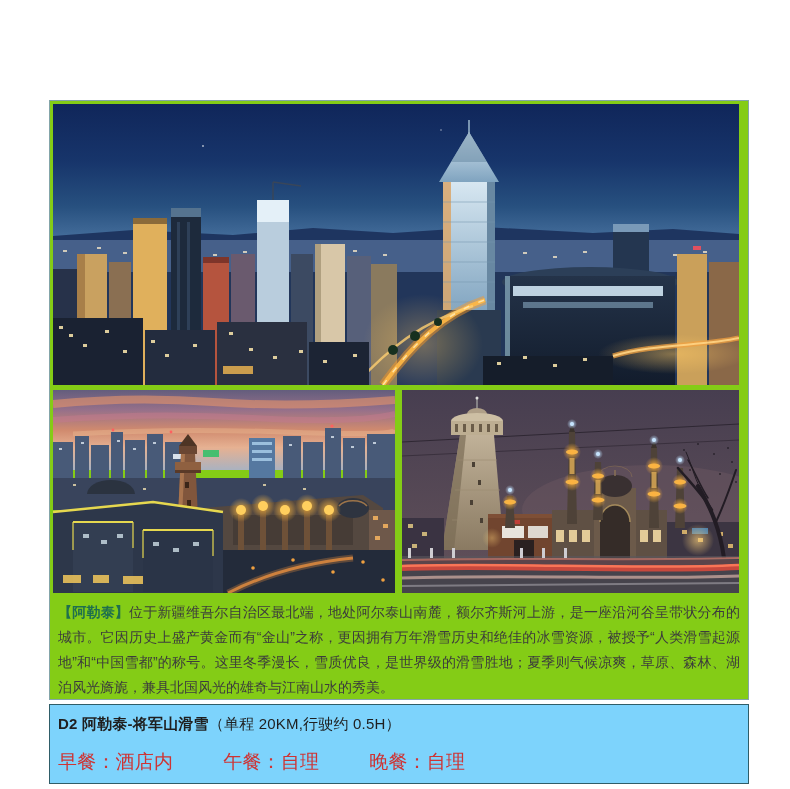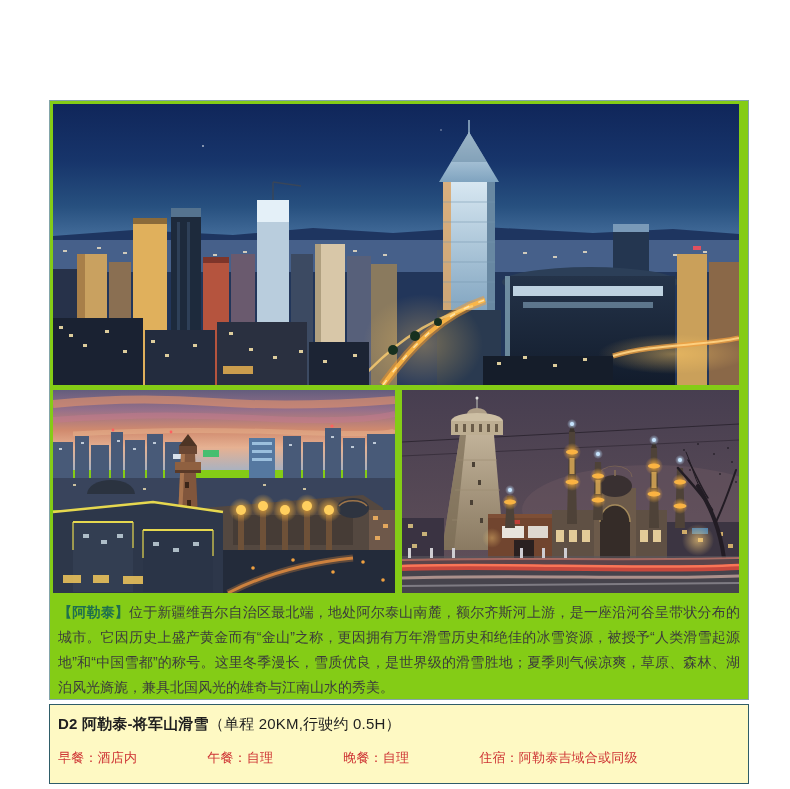--- a/index.html
+++ b/index.html
@@ -24,28 +24,28 @@
   .desc{
     position:absolute;left:8px;right:8px;top:499px;
     font-size:14px;line-height:25px;color:#3c3c3c;
     text-align:justify;margin:0;
   }
   .desc .hl{color:#1f6f4e;font-weight:bold;}
 
   
   .day-box{
     position:absolute;left:49px;top:704px;width:700px;height:80px;
-    border:1px solid #2f5d68;box-sizing:border-box;background:#fef9c3;
+    border:1px solid #2f5d68;box-sizing:border-box;background:#7dd3fc;
     padding:10px 8px 0 8px;
   }
   .day-title{font-size:15px;color:#1f1f1f;letter-spacing:0.2px;}
   .day-title .b{font-weight:bold;}
   .meals{
-    margin-top:15px;display:flex;gap:70px;
-    color:#ce3434;font-size:13px;letter-spacing:0.2px;white-space:nowrap;
+    margin-top:15px;display:flex;gap:50px;
+    color:#ce3434;font-size:19px;letter-spacing:0.2px;white-space:nowrap;
   }
 </style>
 </head>
 <body>
 
 <div class="page">
 
   <div class="card">
 
     <figure class="photo-main">
@@ -528,17 +528,16 @@
 
     <p class="desc"><span class="hl">【阿勒泰】</span><span>位于新疆维吾尔自治区最北端，地处阿尔泰山南麓，额尔齐斯河上游，是一座沿河谷呈带状分布的城市。它因历史上盛产黄金而有“金山”之称，更因拥有万年滑雪历史和绝佳的冰雪资源，被授予“人类滑雪起源地”和“中国雪都”的称号。这里冬季漫长，雪质优良，是世界级的滑雪胜地；夏季则气候凉爽，草原、森林、湖泊风光旖旎，兼具北国风光的雄奇与江南山水的秀美。</span></p>
   </div>
 
   <div class="day-box">
     <div class="day-title"><span class="b">D2 阿勒泰-将军山滑雪</span><span>（单程 20KM,行驶约 0.5H）</span></div>
     <div class="meals">
       <span>早餐：酒店内</span>
       <span>午餐：自理</span>
       <span>晚餐：自理</span>
-      <span>住宿：阿勒泰吉域合或同级</span>
     </div>
   </div>
 
 </div>
 
 </body></html>

